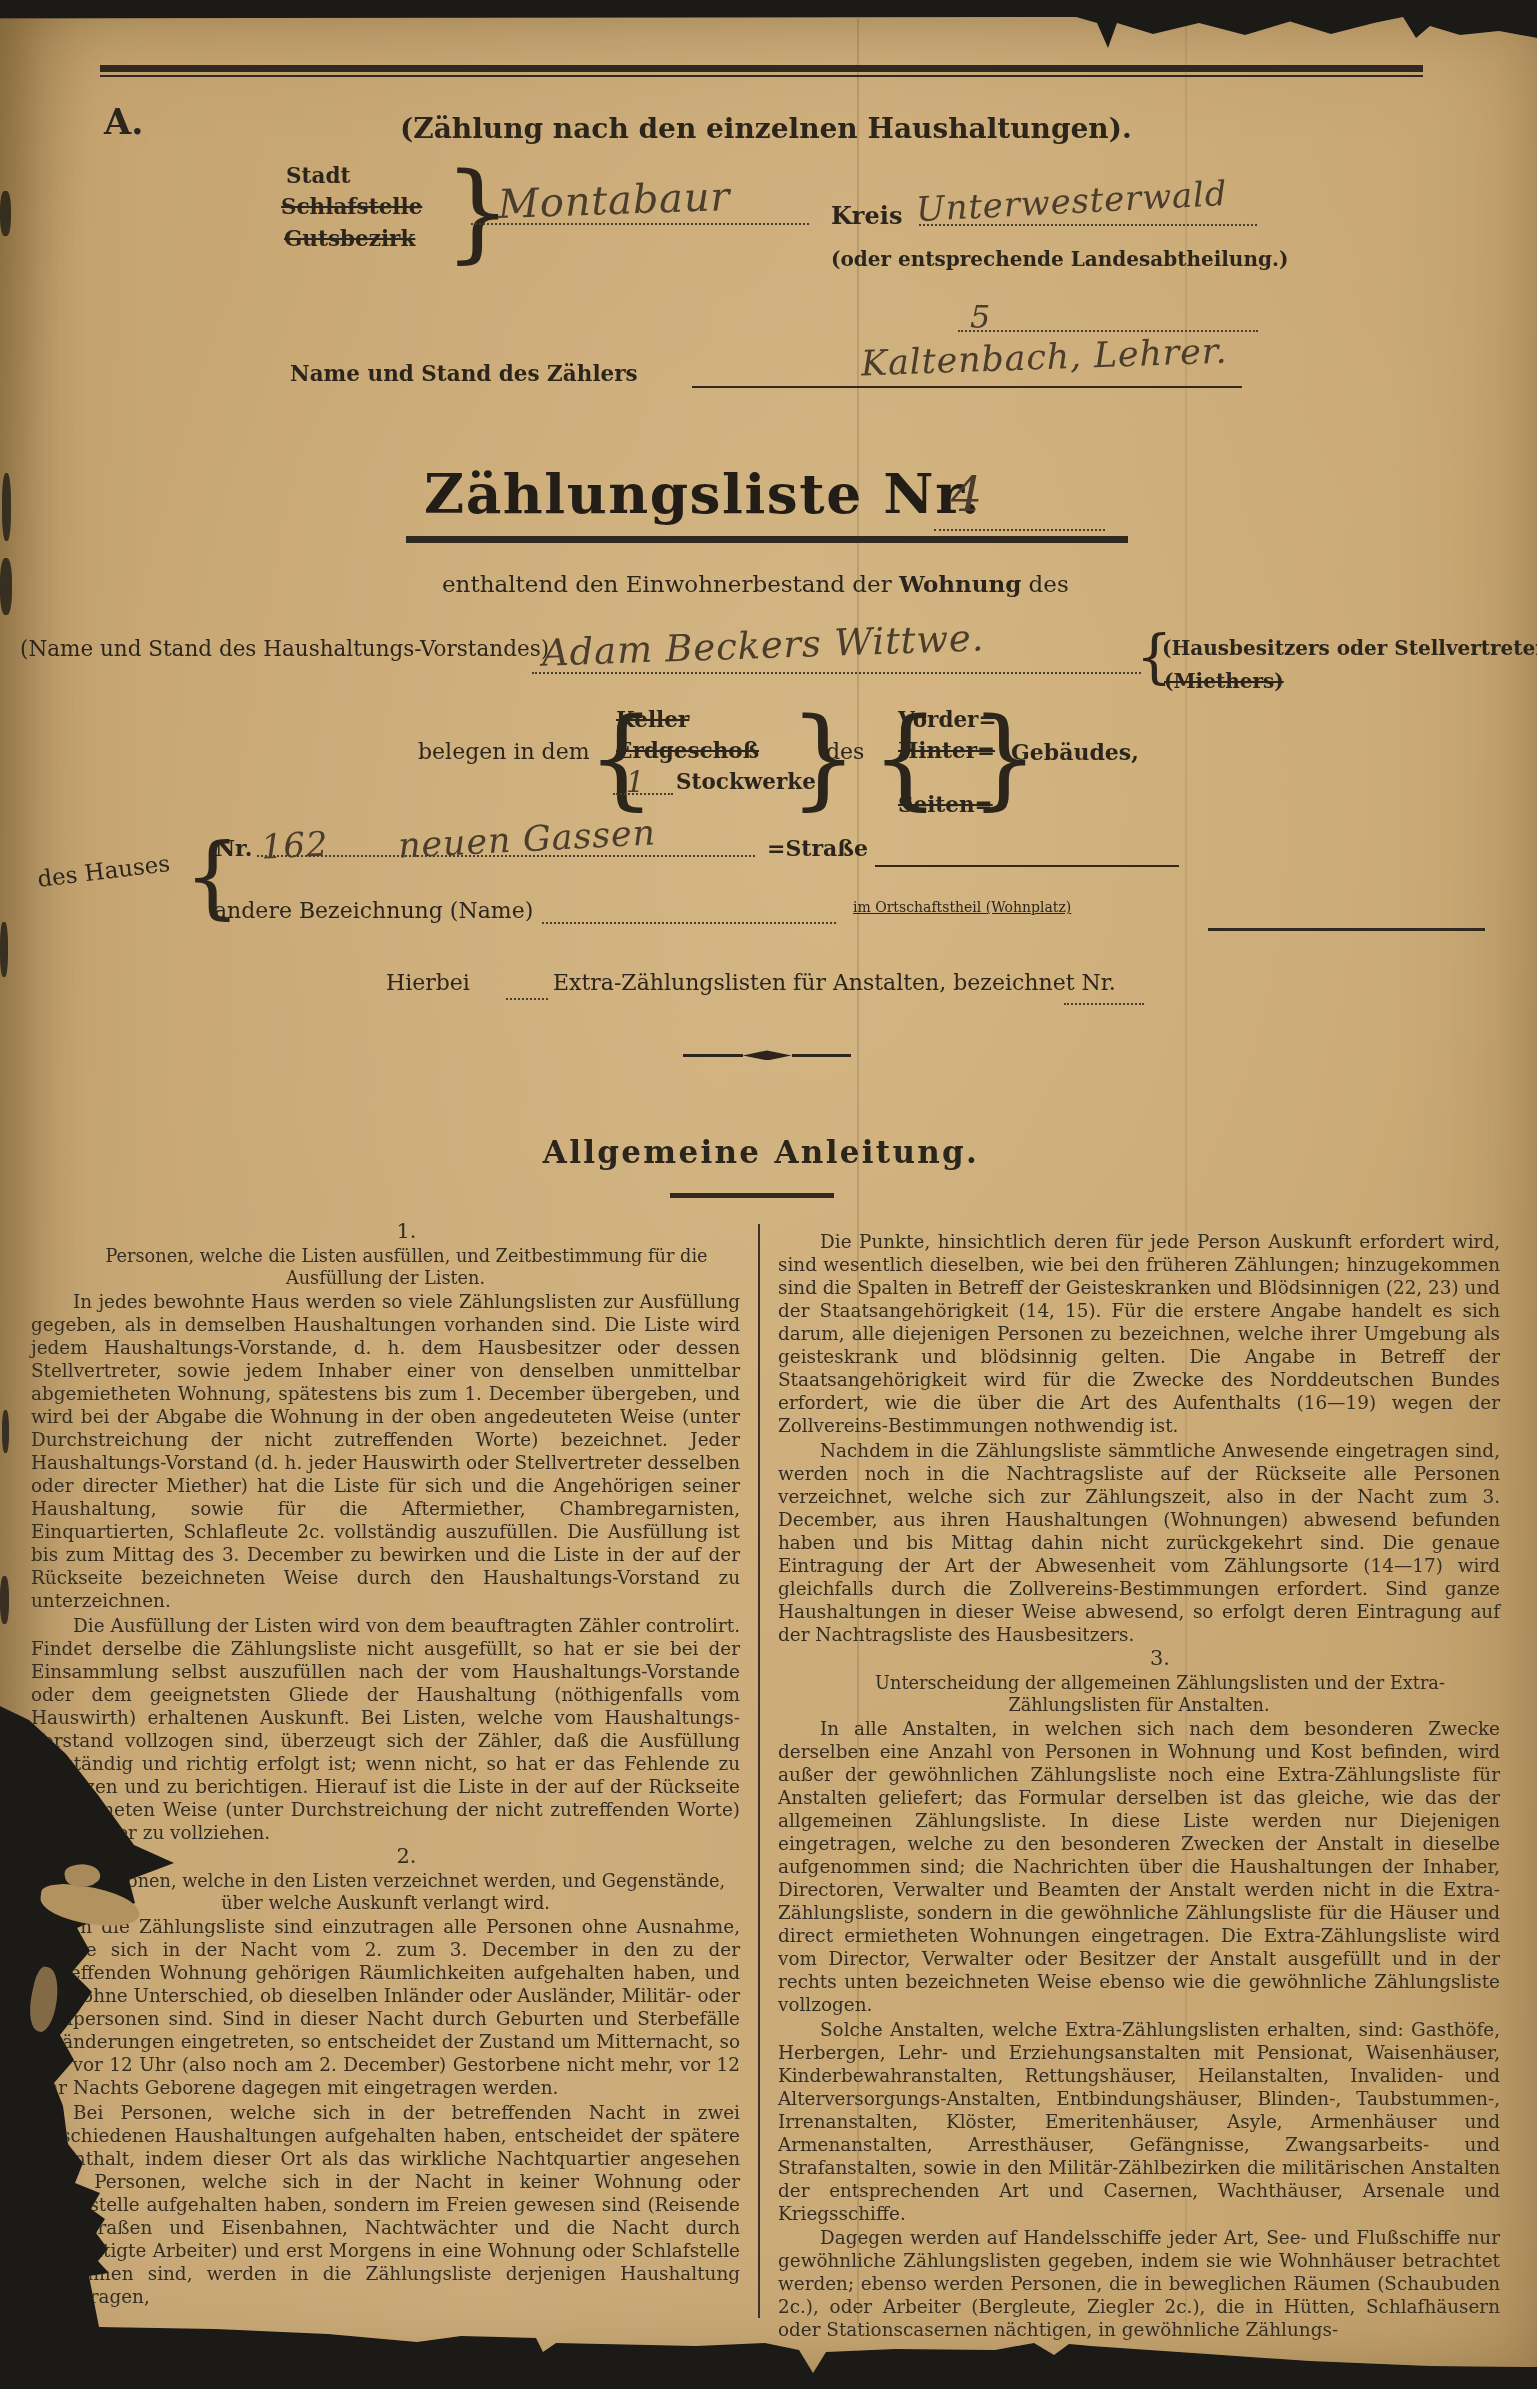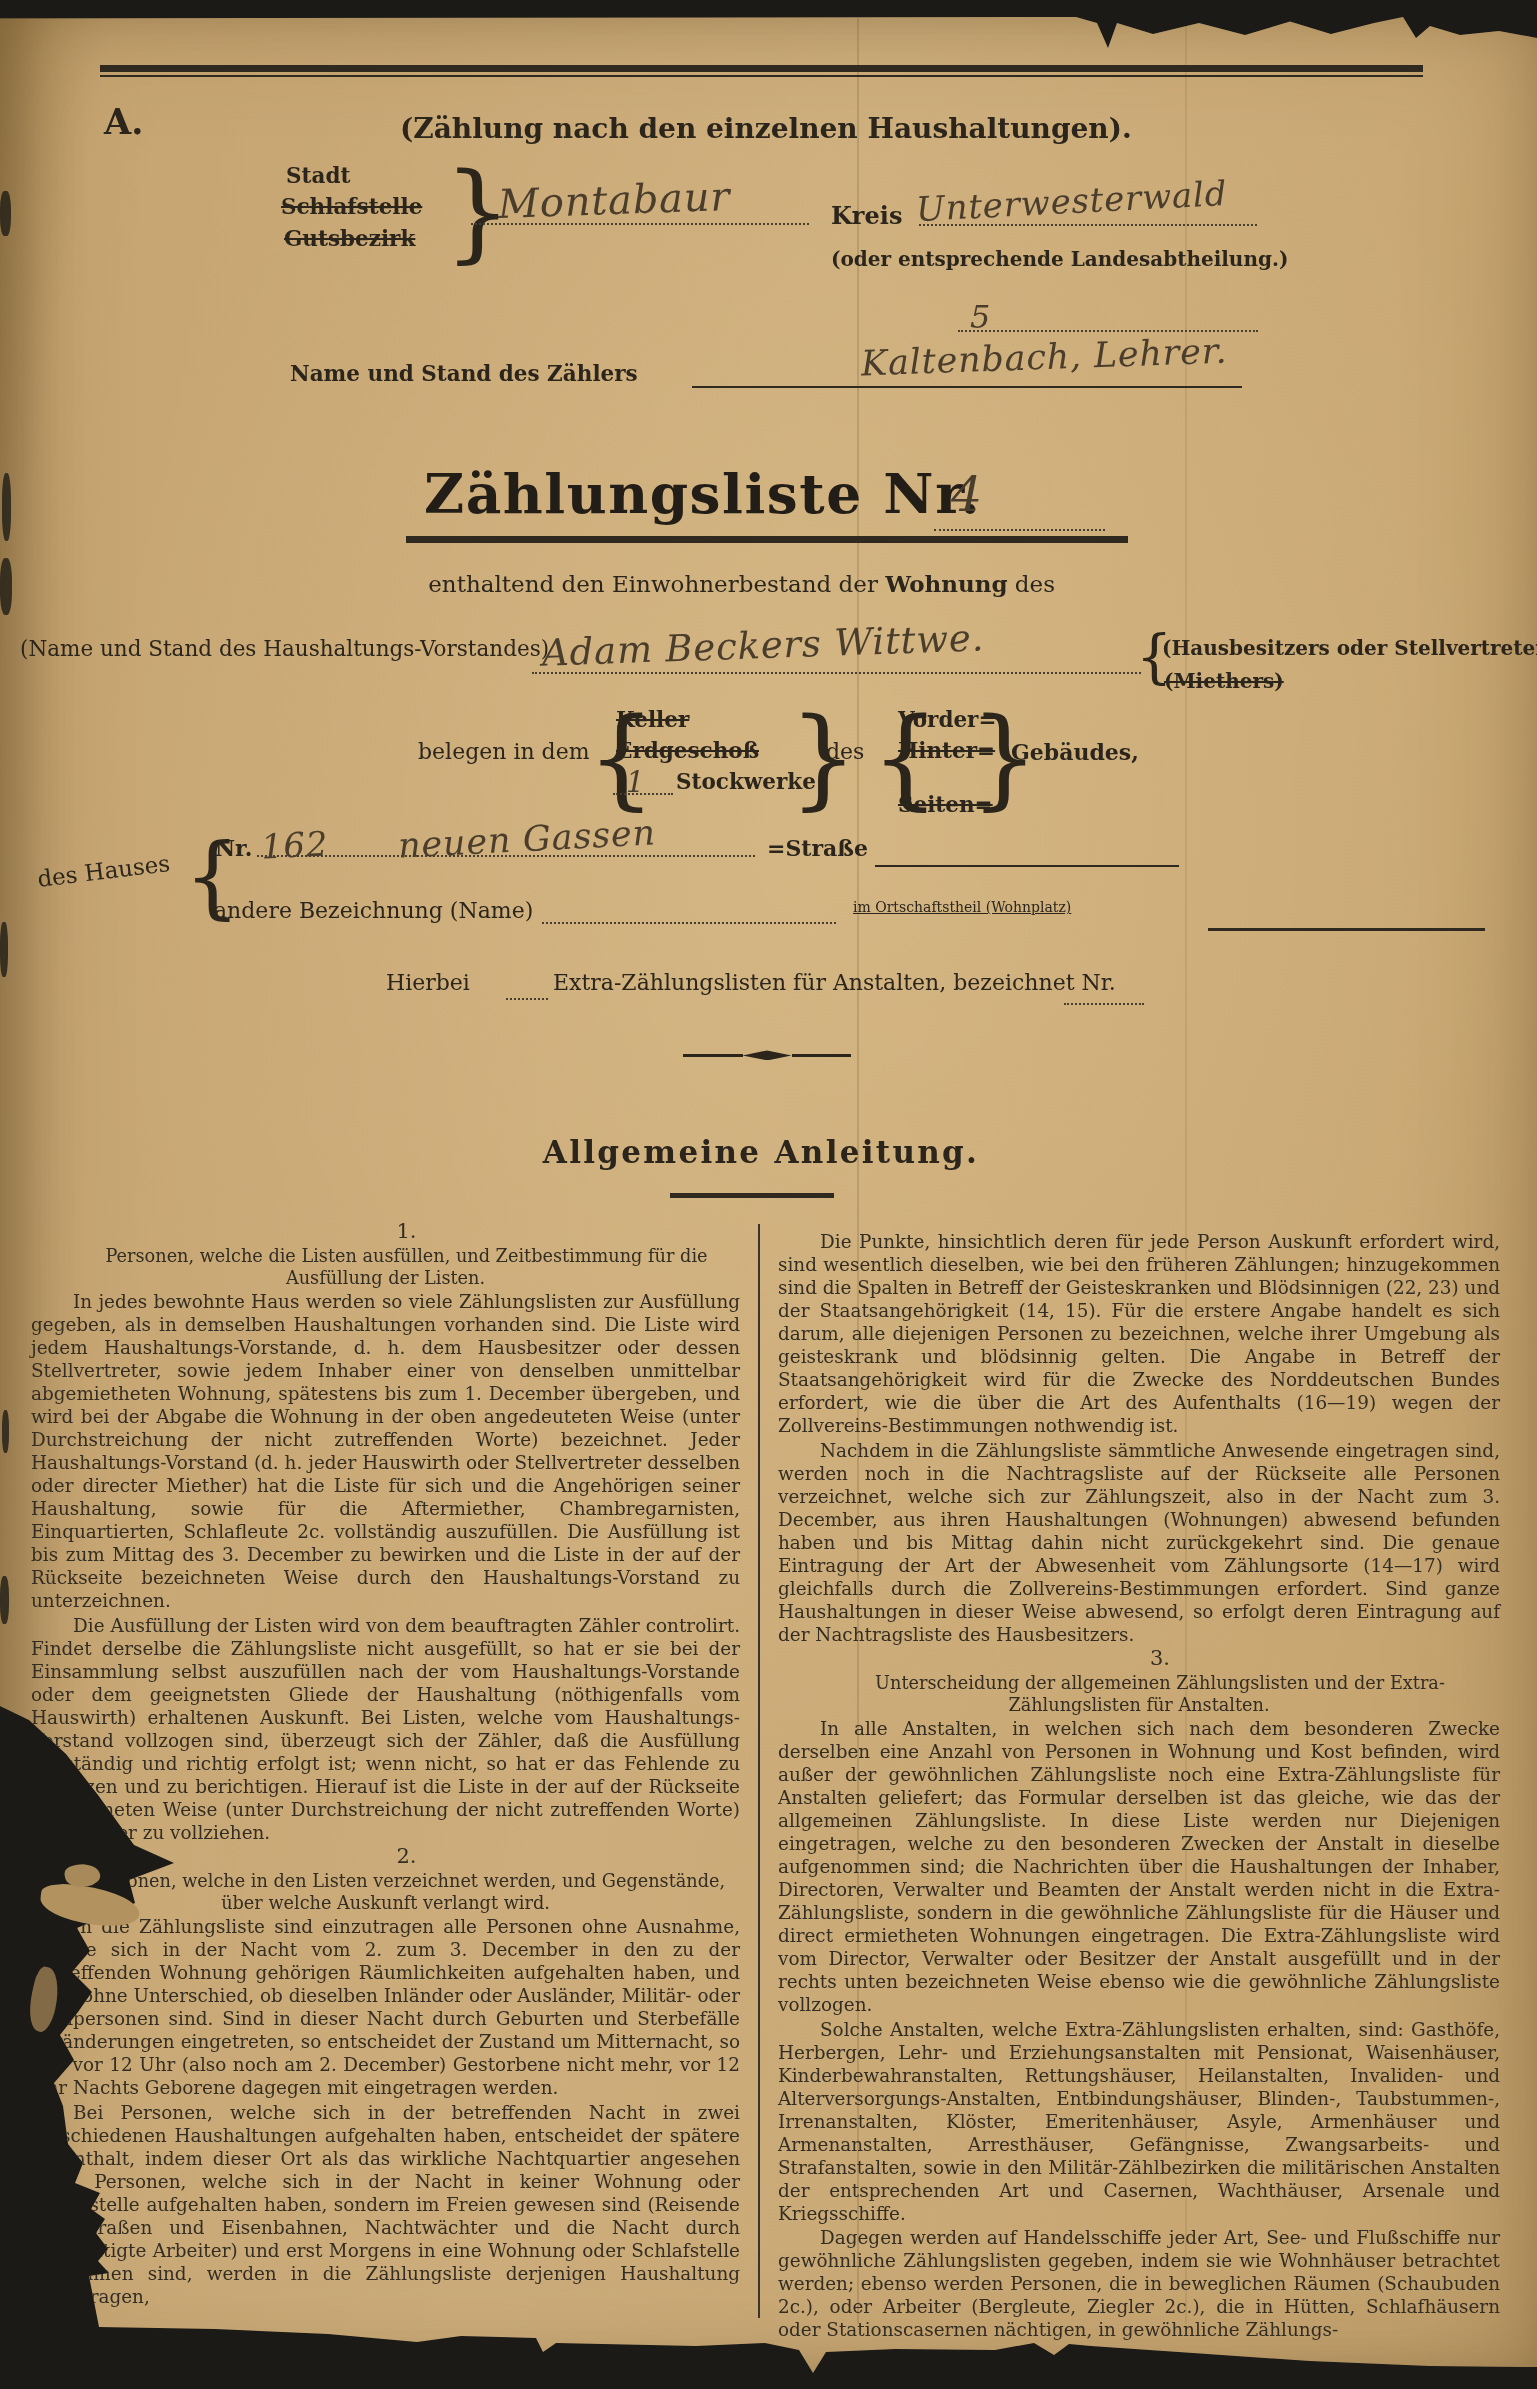--- a/index.html
+++ b/index.html
@@ -87,21 +87,21 @@
   <div class="dotted" style="left:958px;top:330px;width:300px;"></div>
 
   <div class="lbl" style="left:290px;top:361px;font-size:21.5px;">Name und Stand des Zählers</div>
   <div class="hand" style="left:861px;top:337px;font-size:35px;transform:rotate(-2deg);">Kaltenbach, Lehrer.</div>
   <div class="solidline" style="left:692px;top:386px;width:550px;height:2.3px;"></div>
 
   <div class="bigtitle">Zählungsliste Nr.</div>
   <div class="hand" style="left:951px;top:466px;font-size:49px;">4</div>
   <div class="dotted" style="left:934px;top:529px;width:171px;"></div>
   <div class="solidline" style="left:406px;top:536px;width:722px;height:7px;"></div>
-  <div class="lbl" style="left:394px;top:570px;width:661px;text-align:right;font-size:23px;font-weight:normal;">
+  <div class="lbl" style="left:442px;top:570px;width:661px;text-align:left;font-size:23px;font-weight:normal;">
     <span>enthaltend den Einwohnerbestand der </span><span style="font-weight:bold;">Wohnung</span><span> des</span>
   </div>
 
   <div class="lbl" style="left:20px;top:636px;font-size:21.5px;font-weight:normal;">(Name und Stand des Haushaltungs-Vorstandes)</div>
   <div class="hand" style="left:542px;top:624px;font-size:37px;transform:rotate(-2deg);">Adam Beckers Wittwe.</div>
   <div class="dotted" style="left:532px;top:672px;width:609px;"></div>
   <div class="brace" style="left:1136px;top:629px;font-size:57px;">{</div>
   <div class="lbl note-small" style="left:1162px;top:636px;">(Hausbesitzers oder Stellvertreters)</div>
   <div class="lbl note-small struck" style="left:1164px;top:669px;">(Miethers)</div>
 

